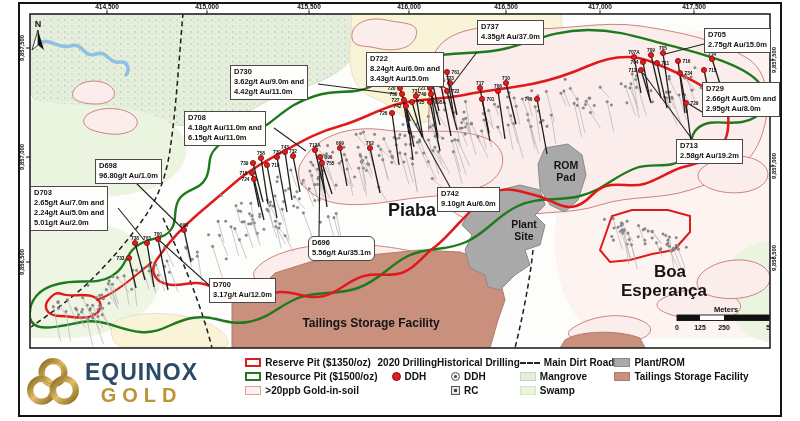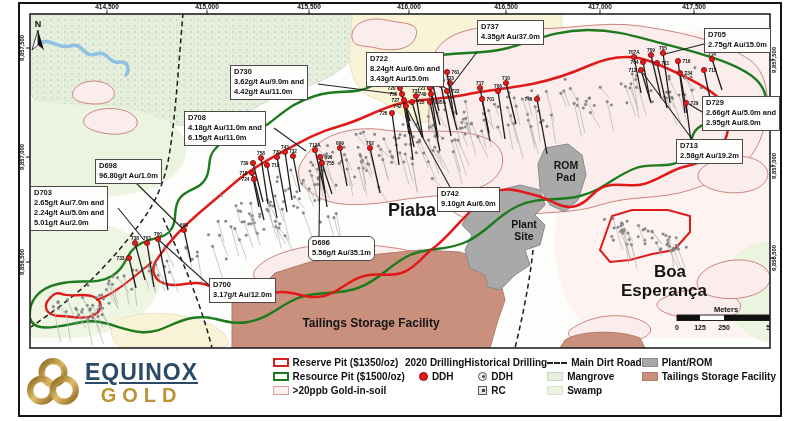--- a/index.html
+++ b/index.html
@@ -6,24 +6,24 @@
   .page{position:relative;width:800px;height:421px;background:#ffffff;
         font-family:"Liberation Sans",sans-serif;overflow:hidden;}
   .outer-border{position:absolute;left:18px;top:2px;width:760px;height:411px;
         border:2px solid #141414;background:#fff;}
   #map-svg{position:absolute;left:0;top:0;}
   .callout{position:absolute;background:#fffefc;border:1.2px solid #4a4a4a;
         padding:1px 3px 2px 3px;font-size:7.5px;font-weight:bold;line-height:1.32;
         color:#111;white-space:nowrap;z-index:6;}
   .logo{position:absolute;left:26px;top:356px;display:flex;align-items:center;z-index:4;}
   .logo-text{display:flex;flex-direction:column;margin-left:5px;line-height:1;}
-  .logo-top{font-size:23px;font-weight:bold;color:#2b4a68;letter-spacing:1px;text-decoration:underline;}
+  .logo-top{font-size:23px;font-weight:bold;color:#2b4a68;letter-spacing:1px;}
   .logo-bottom{font-size:20px;font-weight:bold;color:#bd9434;letter-spacing:6px;text-align:center;margin-top:1px;}
   #legend{position:absolute;left:218px;top:357px;width:558px;display:flex;
-        justify-content:flex-end;z-index:4;}
+        justify-content:center;z-index:4;}
   .lg-col{display:flex;flex-direction:column;gap:3px;}
   .lg-h{font-size:10px;font-weight:bold;color:#111;}
   .lg-row{display:flex;align-items:center;gap:4px;font-size:10px;font-weight:bold;color:#111;}
   .lg-ind{margin-left:14px;}
   .sw{width:16px;height:9px;flex:none;border:1px solid #bbb;box-sizing:border-box;}
   .sw-reserve{border:2.5px solid #d81f1f;background:#fff;}
   .sw-resource{border:2.5px solid #1d7a1d;background:#fff;}
   .sw-soil{border:1.3px solid #dfa09c;background:#fdf1f0;}
   .sw-waste{background:#f9f3d7;border-color:#ddd2ae;}
   .sw-plant{background:#a9a9a9;border-color:#8a8a8a;}
@@ -890,21 +890,21 @@
         <div>5.56g/t Au/35.1m</div>
       </div>
       <div class="callout" style="left: 437px; top: 187px;">
         <div>D742</div>
         <div>9.10g/t Au/6.0m</div>
       </div>
       <div class="callout" style="left: 676px; top: 139px;">
         <div>D713</div>
         <div>2.58g/t Au/19.2m</div>
       </div>
-      <div class="callout" style="left: 702px; top: 96px;">
+      <div class="callout" style="left: 702px; top: 82px;">
         <div>D729</div>
         <div>2.66g/t Au/5.0m and</div>
         <div>2.95g/t Au/8.0m</div>
       </div>
     </div>
 
   <div class="logo">
     <svg width="54" height="54" viewBox="0 0 52 52">
       <circle cx="26" cy="16" r="11" fill="none" stroke="url(#gold)" stroke-width="6"></circle>
       <circle cx="15" cy="33" r="11" fill="none" stroke="url(#gold)" stroke-width="6"></circle>

